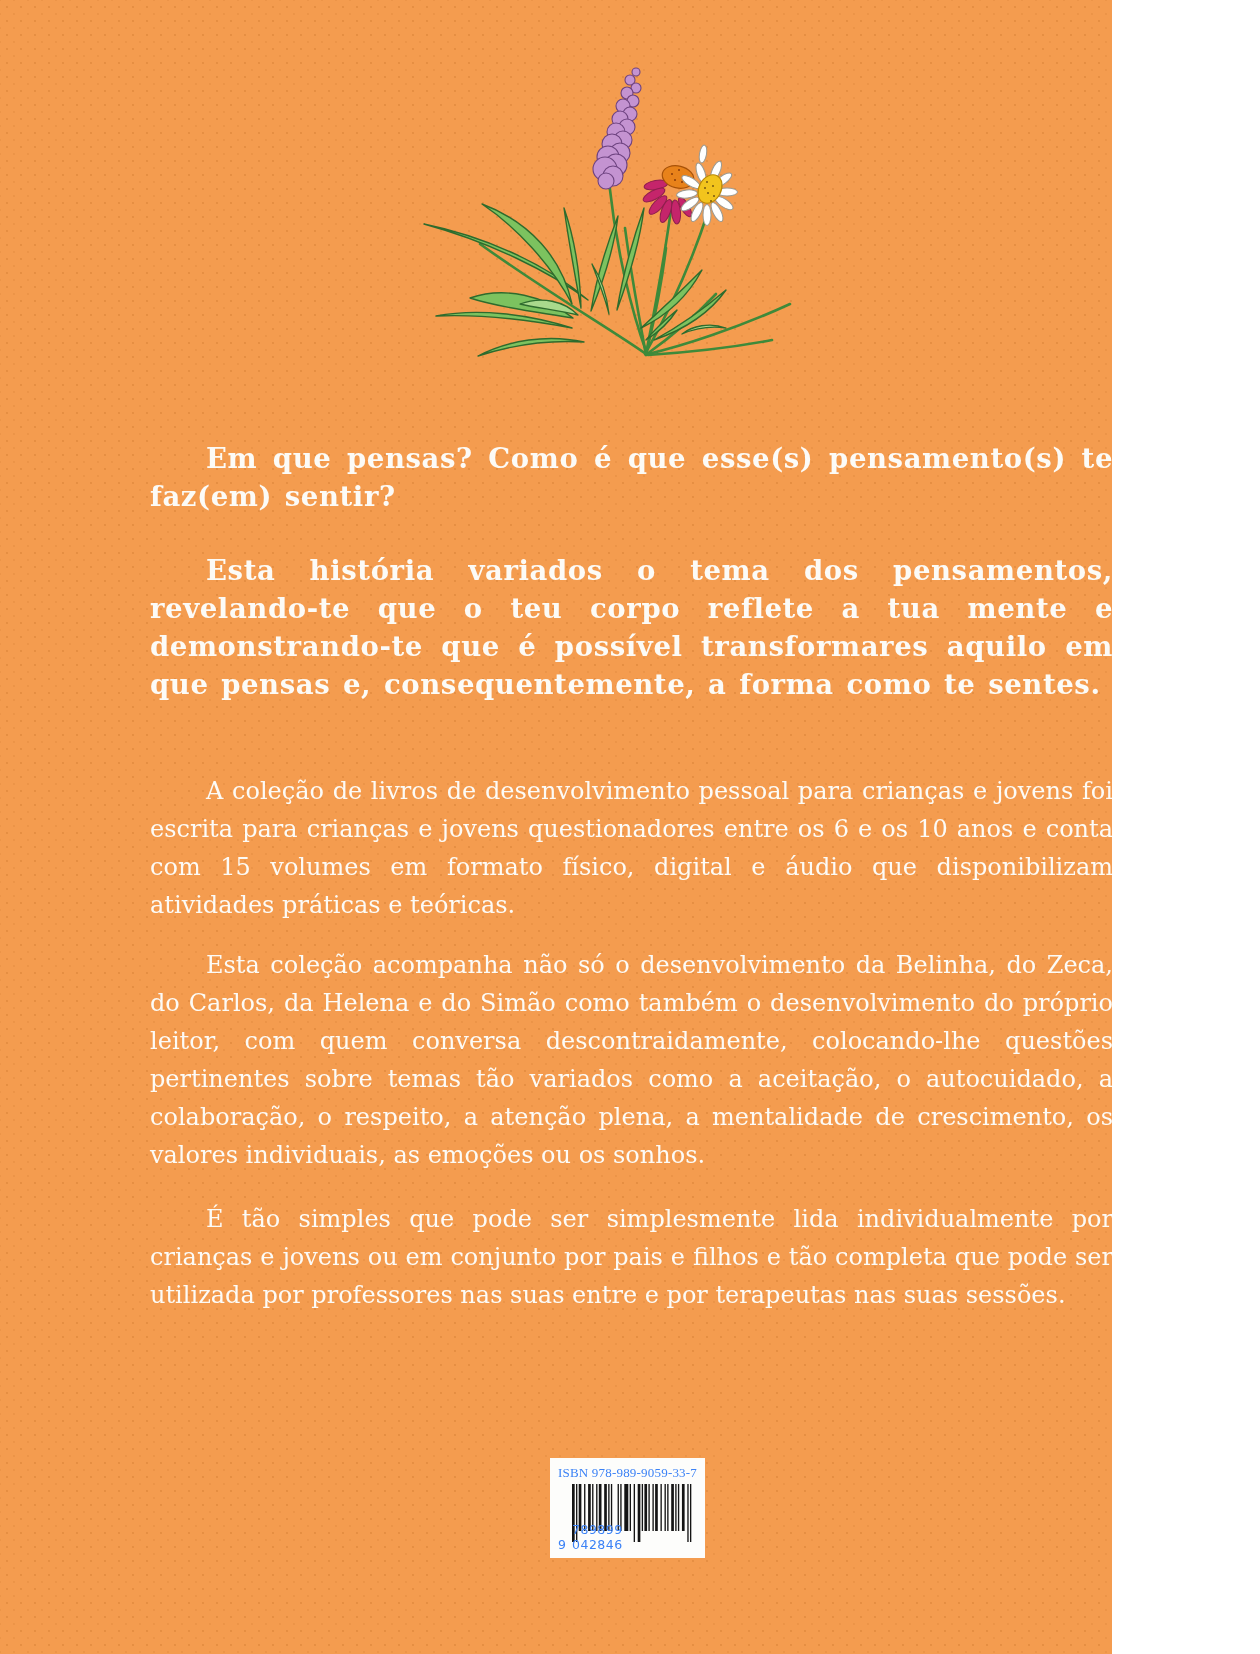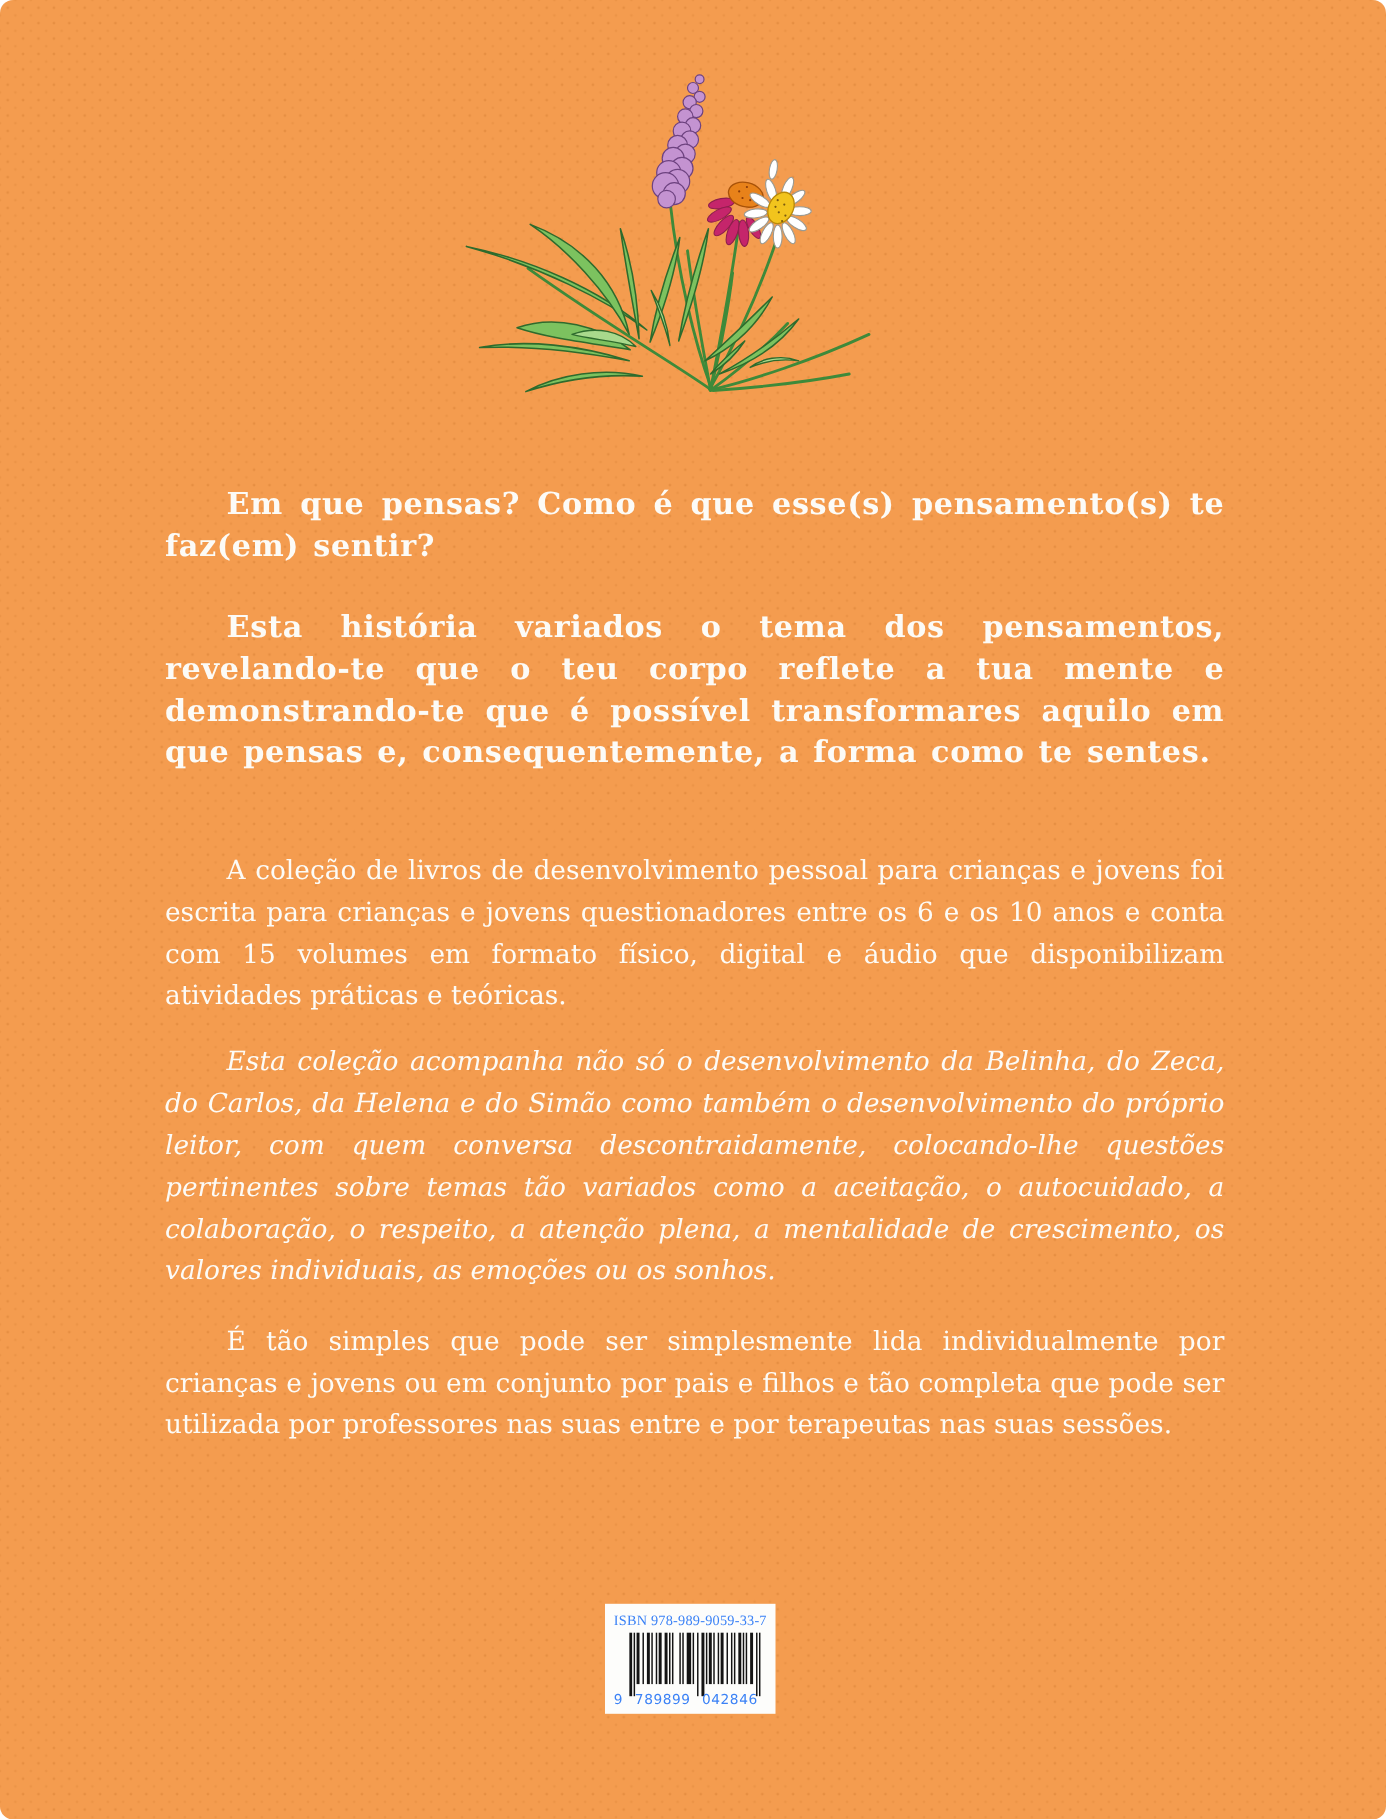--- a/index.html
+++ b/index.html
@@ -1,27 +1,26 @@
 <!DOCTYPE html>
 <html><head>
 <meta charset="utf-8">
 <style>
   html,body{margin:0;padding:0;}
   .page{
     position:relative;
-    width:1260px;height:1654px;
+    width:1112px;height:1654px;
     background-color:#F49C4F;
     background-image:
       radial-gradient(rgba(198,112,38,.30) 1.1px, transparent 1.5px),
       radial-gradient(rgba(198,112,38,.18) 1.1px, transparent 1.5px);
     background-size:14px 14px,14px 14px;
     background-position:0 0,7px 7px;
     overflow:hidden;
     font-family:"DejaVu Serif","Liberation Serif",serif;
-    border-radius:12px;
   }
   .flower{
     position:absolute;left:420px;top:58px;width:380px;height:310px;
   }
   .copy{
     position:absolute;left:150px;width:963px;
     color:#FCFBF7;
   }
   .copy p{
     margin:0;
@@ -32,21 +31,21 @@
   }
   .copy p.bold{
     font-weight:bold;
     font-size:27.5px;
     letter-spacing:.6px;
     word-spacing:2.5px;
   }
   #para-question{position:absolute;top:439px;left:0;right:0;}
   #para-intro{position:absolute;top:551px;left:0;right:0;}
   #para-collection{position:absolute;top:772px;left:0;right:0;}
-  #para-characters{position:absolute;top:946px;left:0;right:0;font-style:italic;}
+  #para-characters{position:absolute;top:946px;left:0;right:0;}
   #para-usage{position:absolute;top:1200px;left:0;right:0;}
 
   .isbn-box{
     position:absolute;left:550px;top:1458px;width:155px;height:100px;
     background:#FDFDFB;
     color:#3b82f6;
   }
   .isbn-label{
     position:absolute;top:7px;left:0;right:0;
     text-align:center;
@@ -62,20 +61,21 @@
     position:absolute;left:8px;bottom:6px;
     font-family:"DejaVu Sans","Liberation Sans",sans-serif;
     font-size:12.5px;
   }
   .digit-groups{
     position:absolute;left:22px;width:122px;bottom:6px;
     display:flex;justify-content:space-around;
     font-family:"DejaVu Sans","Liberation Sans",sans-serif;
     font-size:12.5px;
     letter-spacing:.5px;
+    flex-direction:column;
   }
 </style>
 </head>
 <body>
 
 <div class="page">
 
   <svg class="flower" viewBox="0 0 380 310" xmlns="http://www.w3.org/2000/svg" aria-hidden="true">
 
     <g fill="none" stroke-width="2.6" stroke-linecap="round" stroke="#3E8A3A">

